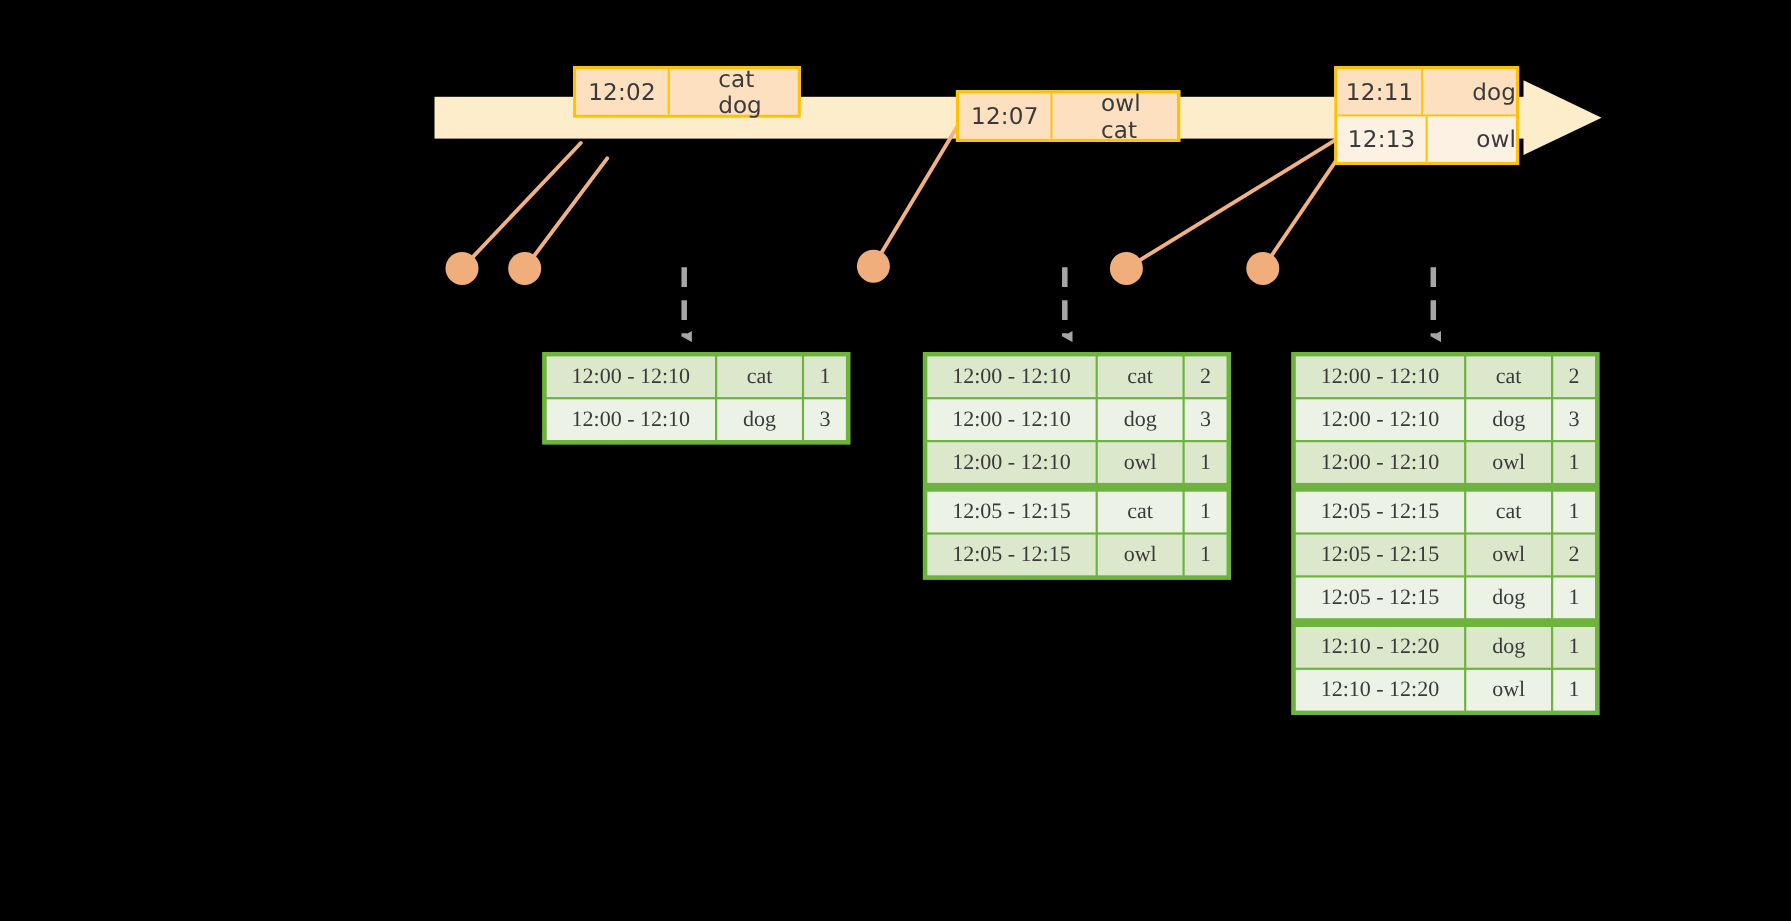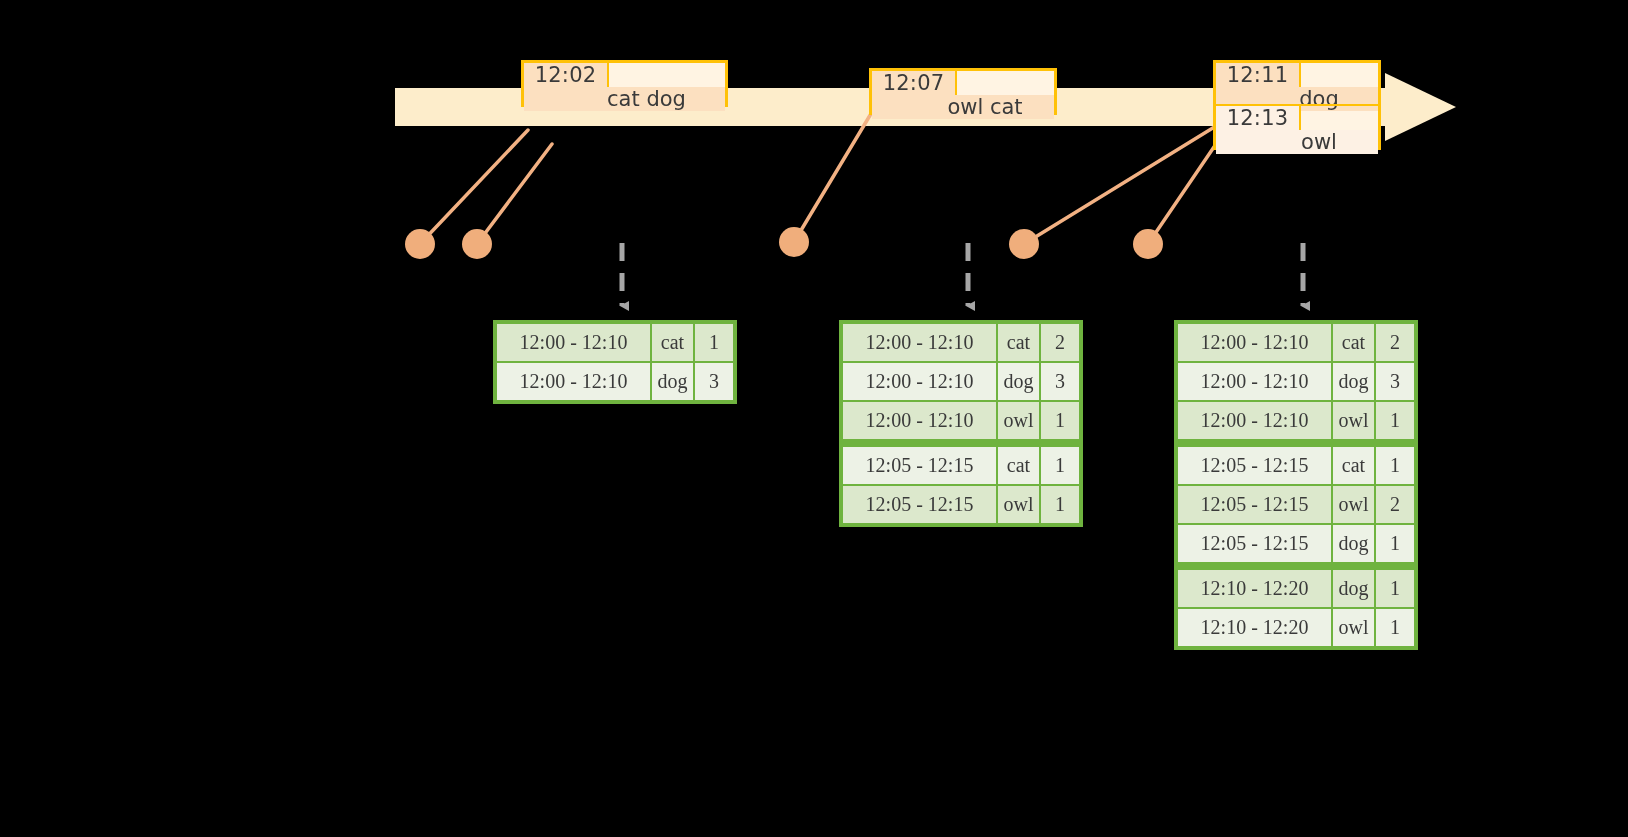--- a/index.html
+++ b/index.html
@@ -37,21 +37,21 @@
   .event-box {
     position: absolute;
     border: 3px solid #FFC107;
     box-sizing: border-box;
     display: flex;
     flex-direction: column;
     background: #FFF4E3;
   }
   .event-row {
     display: flex;
-    flex-direction: column;
+    flex-direction: row;
     align-items: stretch;
     height: 41px;
   }
   .event-row + .event-row {
     border-top: 2px solid #FFC107;
   }
   .event-row.shade .event-time,
   .event-row.shade .event-val {
     background: #FCE0C0;
   }
@@ -103,21 +103,21 @@
     align-items: center;
     justify-content: center;
     font-size: 20px;
     color: #3a3a3a;
     box-sizing: border-box;
     font-family: Liberation Serif, serif;
   }
   .res-row.shade .res-cell { background: #DCE8CC; }
   .res-row.plain .res-cell { background: #EDF2E6; }
   .res-win { width: 153px; }
-  .res-key { width: 41px; }
+  .res-key { width: 77px; }
   .res-cnt { width: 38px; }
   .grp-gap { height: 4px; background: #6FB33F; }
 </style>
 </head>
 <body>
 
 <div id="stage">
 
   <svg id="wires" viewBox="0 0 1628 837" xmlns="http://www.w3.org/2000/svg">
     <defs>
@@ -154,21 +154,21 @@
     </g>
   </svg>
 
   <div class="event-box" style="left:521px; top:60px; width:207px;">
     <div class="event-row shade">
       <div class="event-time">12:02</div>
       <div class="event-val">cat dog</div>
     </div>
   </div>
 
-  <div class="event-box" style="left:869px; top:68px; width:188px;">
+  <div class="event-box" style="left:869px; top:82px; width:204px;">
     <div class="event-row shade">
       <div class="event-time">12:07</div>
       <div class="event-val">owl cat</div>
     </div>
   </div>
 
   <div class="event-box" style="left:1213px; top:60px; width:168px;">
     <div class="event-row shade">
       <div class="event-time">12:11</div>
       <div class="event-val">dog</div>

